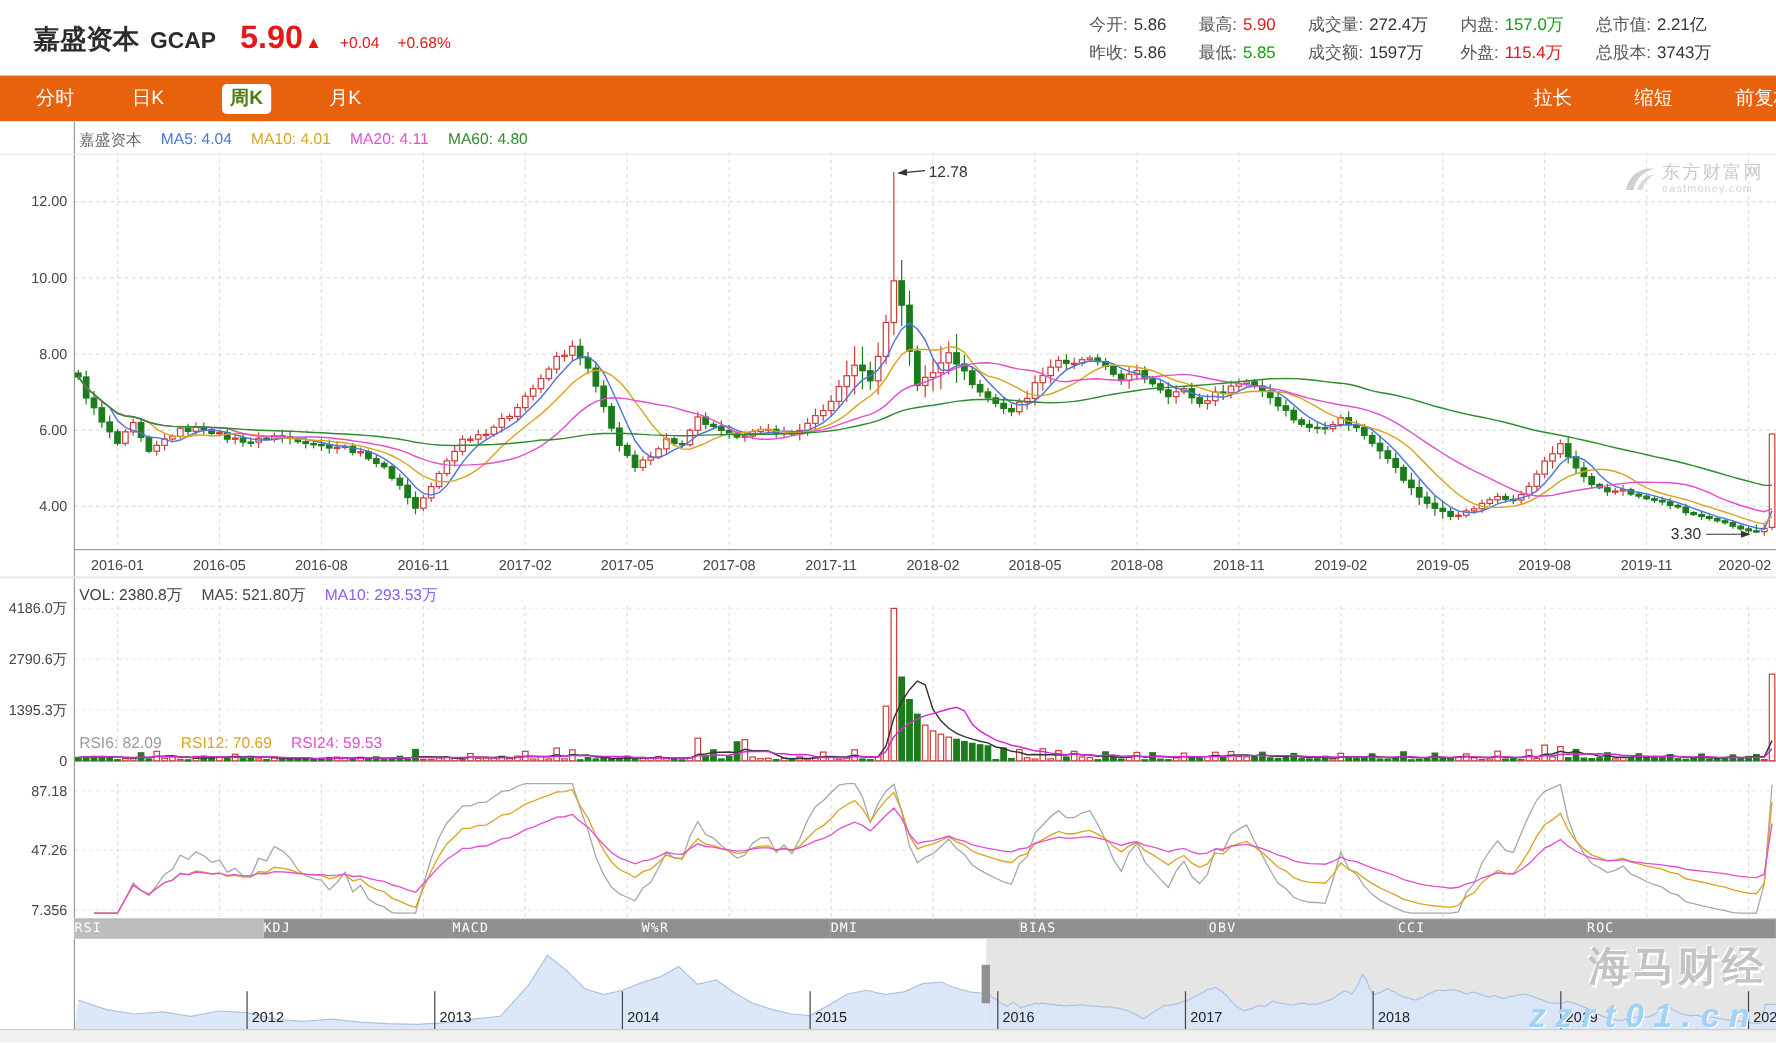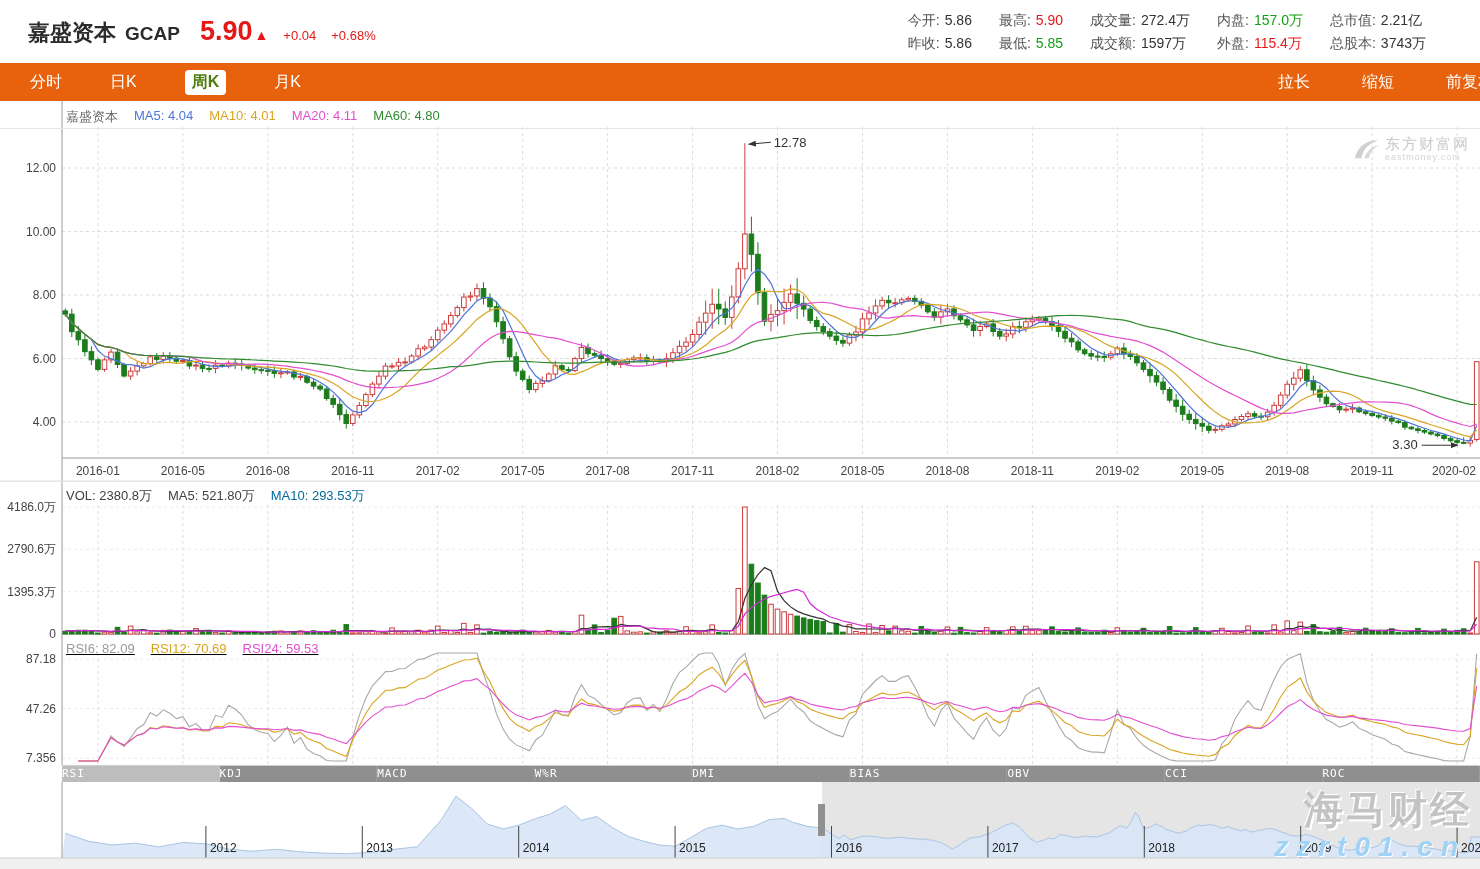--- a/index.html
+++ b/index.html
@@ -27,43 +27,43 @@
   .ptab.active{background:#fff;color:#4d7c0f;padding:2px 7px;border-radius:4px;font-weight:bold;}
   .ptools{margin-left:auto;display:flex;gap:52px;margin-right:-14px;align-items:center;}
   
   #main-svg{position:absolute;top:101px;left:0;}
   #nav-svg{position:absolute;top:782px;left:0;}
   .hairline{position:absolute;left:0;width:100%;height:1px;background:#e6e6e6;}
   
   .legend{position:absolute;left:66px;font-size:13px;display:flex;gap:16px;white-space:nowrap;z-index:3;}
   .k-legend{top:108px;}
   .vol-legend{top:487px;}
-  .rsi-legend{top:641px;text-decoration:underline;}
+  .rsi-legend{top:611px;}
   .lg-name{color:#666;}
   .lg-ma5{color:#4f74d9;}
   .lg-ma10{color:#d9a521;}
   .lg-ma20{color:#e24fd0;}
   .lg-ma60{color:#2f8b2f;}
   .lg-vol{color:#404040;}
   .lg-vma5{color:#444;}
-  .lg-vma10{color:#0369a1;}
+  .lg-vma10{color:#8b5cf6;}
   .lg-r6{color:#9a9a9a;}
   .lg-r12{color:#d9a521;}
   .lg-r24{color:#e24fd0;}
   
   .ind-tabs{position:absolute;top:765px;left:62px;width:1418px;height:17px;display:flex;
             background:#8f8f8f;border-top:1px solid #cfcfcf;box-sizing:border-box;z-index:3;}
   .ind-tab{flex:1;font-family:"DejaVu Sans Mono",monospace;font-size:11px;
            line-height:16px;color:#fff;letter-spacing:1px;border-right:1px solid rgba(255,255,255,0.12);cursor:pointer;}
   .ind-tab.active{background:#bdbdbd;}
   
   .em-wm{position:absolute;top:136px;left:1352px;display:flex;align-items:flex-start;gap:5px;z-index:2;pointer-events:none;}
   .em-cn{font-size:15px;letter-spacing:2px;color:#c9c9c9;line-height:16px;}
   .em-en{font-size:9px;color:#d3d3d3;letter-spacing:1px;}
-  .wm-haima{position:absolute;top:783px;right:8px;font-size:39px;font-weight:bold;color:#c3c3c3;
+  .wm-haima{position:absolute;top:783px;right:8px;font-size:34px;font-weight:bold;color:#c3c3c3;
             letter-spacing:3px;text-shadow:2px 2px 0 #ffffff,-1px -1px 0 #ffffff;z-index:6;pointer-events:none;}
   .wm-site{position:absolute;top:831px;right:14px;font-size:28px;font-weight:bold;font-style:italic;
            color:#9fd2f5;letter-spacing:8px;z-index:6;pointer-events:none;text-shadow:1px 1px 0 #fff;}
 </style>
 </head>
 <body>
 
 <div class="screen">
 
   <header class="topbar">

